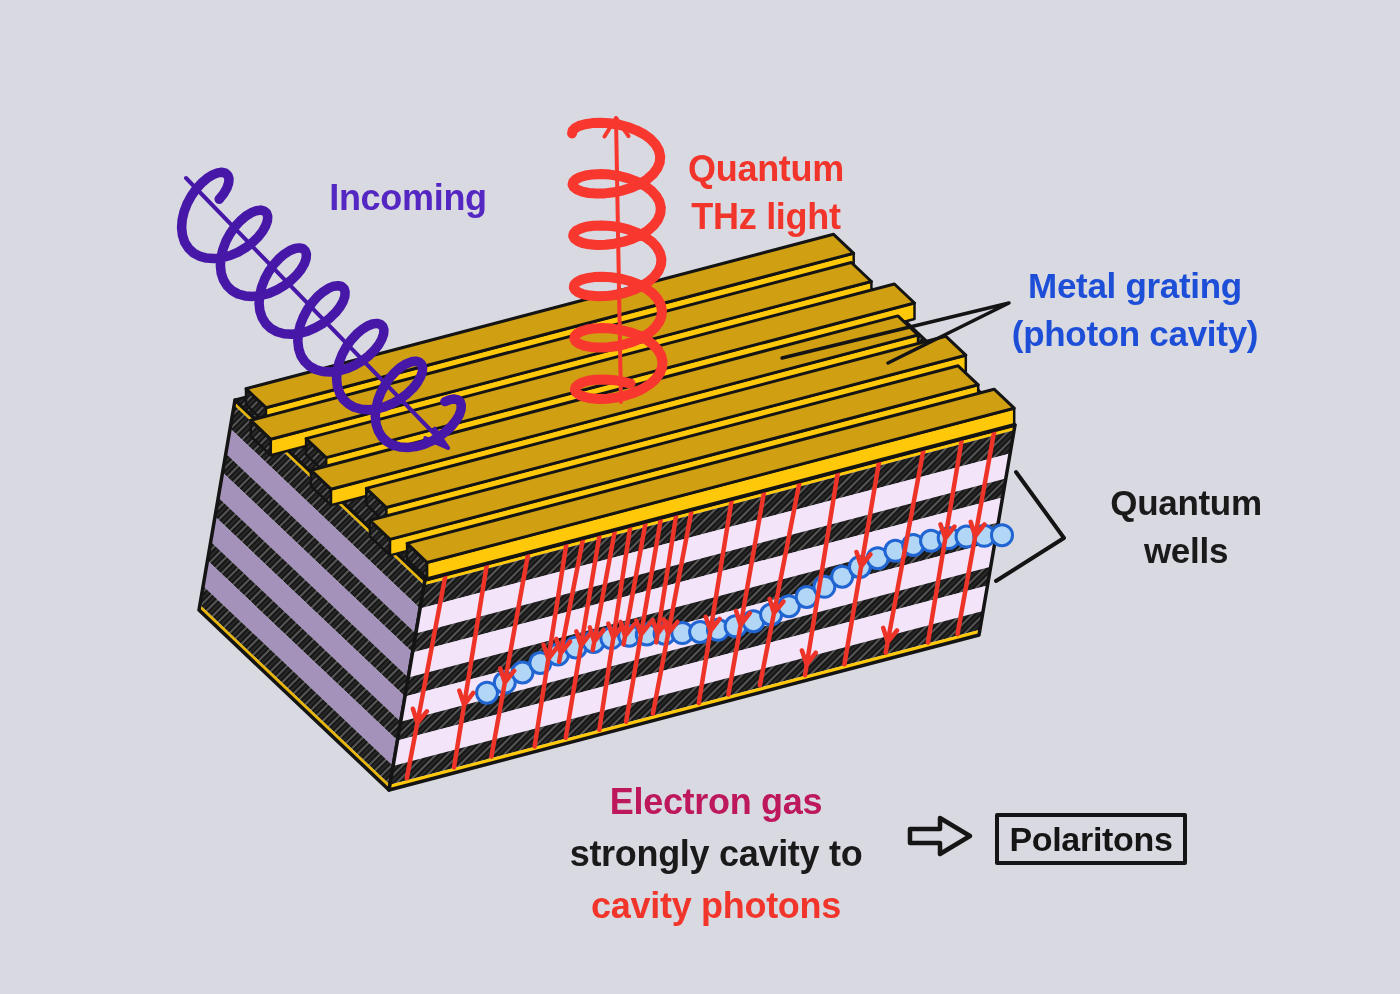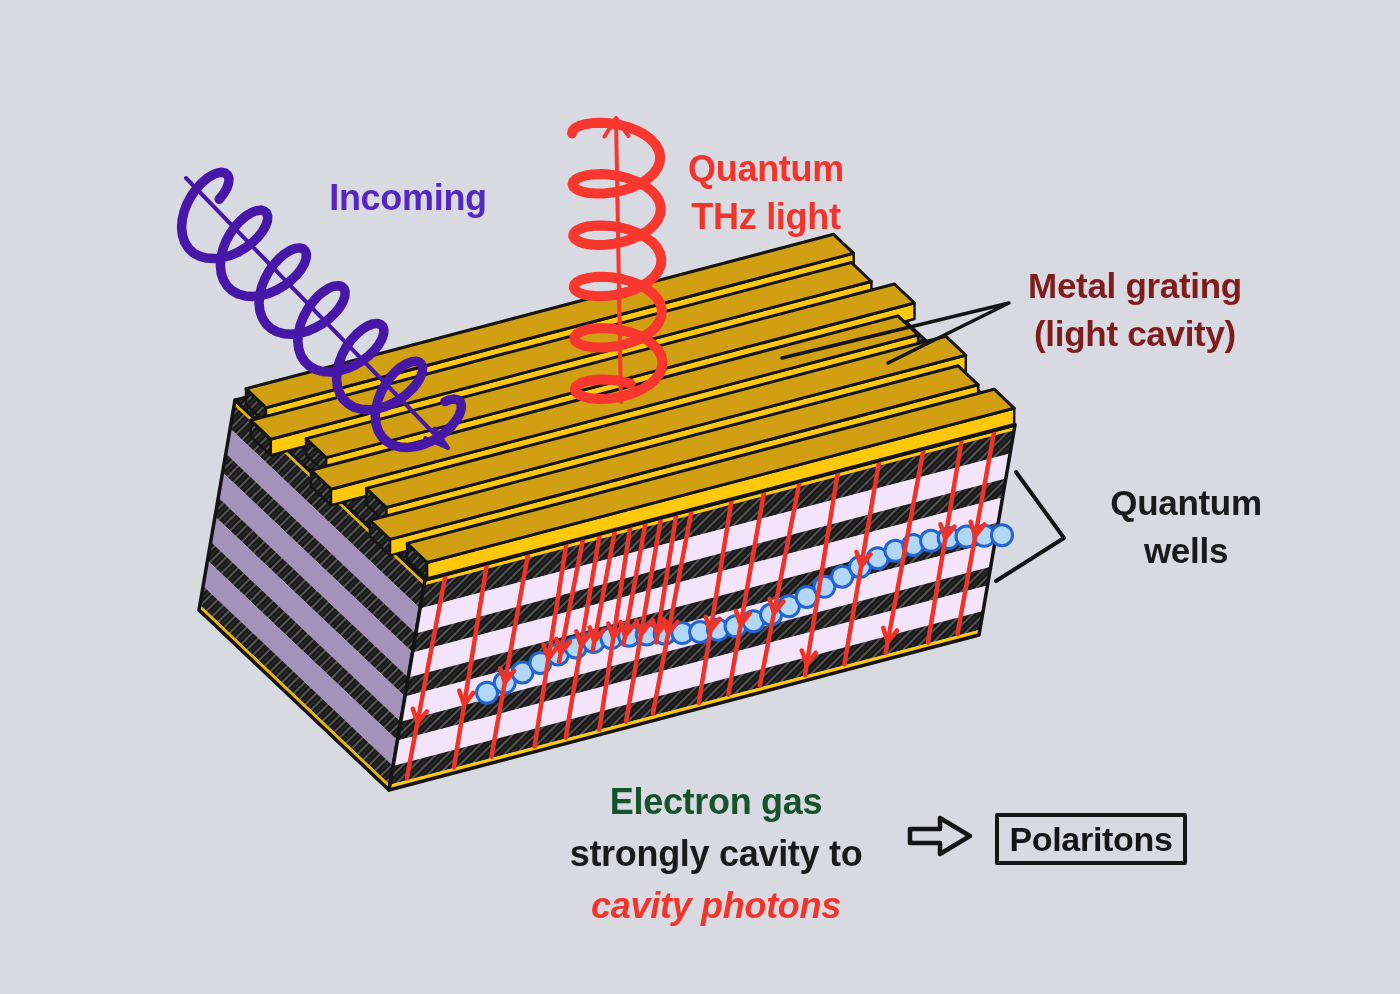--- a/index.html
+++ b/index.html
@@ -158,33 +158,33 @@
 
   <div class="lbl" id="pump-label" style="color: rgb(84, 38, 194);">
     <div>Incoming</div>
   </div>
 
   <div class="lbl" id="thz-label" style="color: rgb(242, 53, 43);">
     <div>Quantum</div>
     <div>THz light</div>
   </div>
 
-  <div class="lbl" id="grating-label" style="color: #7f1d1d;">
+  <div class="lbl" id="grating-label" style="color: #1d4ed8;">
     <div>Metal grating</div>
-    <div>(light cavity)</div>
+    <div>(photon cavity)</div>
   </div>
 
   <div class="lbl" id="wells-label" style="color: rgb(26, 26, 26);">
     <div>Quantum</div>
     <div>wells</div>
   </div>
 
   <div class="lbl" id="coupling-caption">
-    <div style="color: #14532d;">Electron gas</div>
+    <div style="color: #be185d;">Electron gas</div>
     <div style="color: rgb(26, 26, 26);">strongly cavity to</div>
-    <div style="color: rgb(242, 53, 43); font-style: italic;">cavity photons</div>
+    <div style="color: rgb(242, 53, 43);">cavity photons</div>
   </div>
 
   <div id="polaritons-box">
     <span>Polaritons</span>
   </div>
 
 </div>
 
 </body></html>

